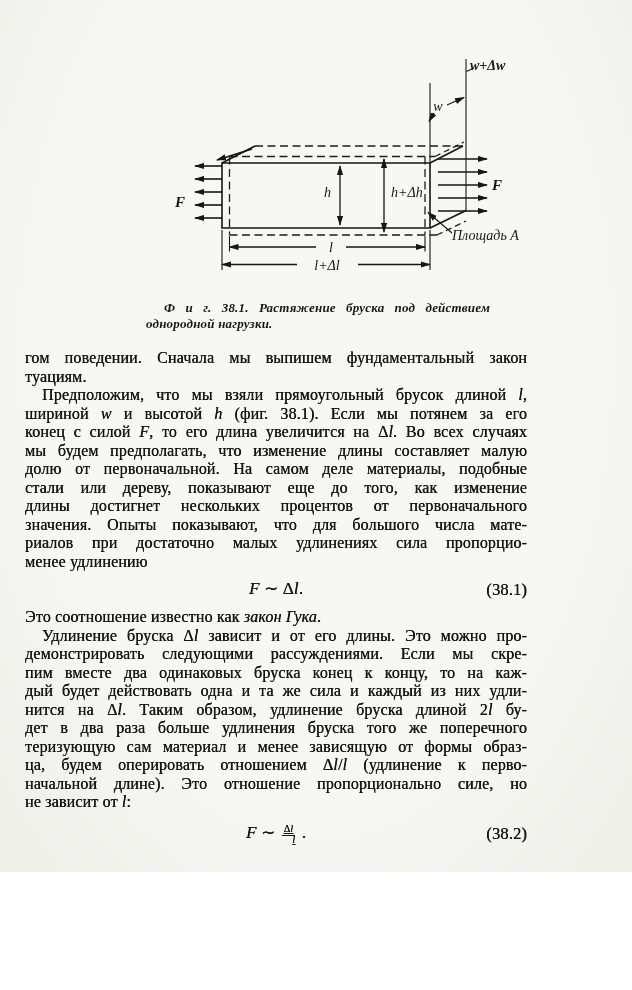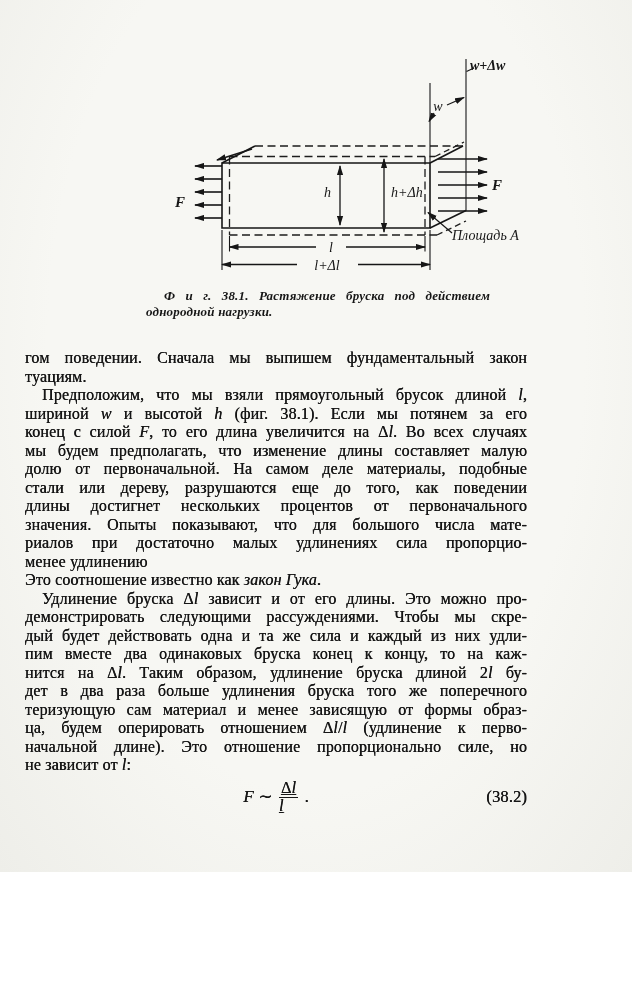--- a/index.html
+++ b/index.html
@@ -12,21 +12,21 @@
     color:#161616;
     overflow:hidden;
   }
   
   .fig{position:absolute;left:150px;top:48px;width:410px;height:240px;}
   .fig text{font-family:"Liberation Serif", serif;font-style:italic;fill:#161616;}
   .flbl{font-size:14px;}
   .flbl-big{font-size:15px;font-weight:bold;}
   
   .caption{
-    position:absolute;left:146px;top:288px;width:344px;
+    position:absolute;left:146px;top:300px;width:344px;
     font-style:italic;font-weight:bold;font-size:13px;line-height:16px;
     letter-spacing:.2px;
   }
   .cap1{text-indent:18px;text-align:justify;text-align-last:justify;}
   
   .textcol{
     position:absolute;left:25px;top:349px;width:502px;
     font-size:16px;line-height:18.5px;
     text-shadow:.3px 0 0 currentColor;
     letter-spacing:.15px;
@@ -34,21 +34,21 @@
   .ln{text-align:justify;text-align-last:justify;}
   .ln.pl{text-align:center;text-align-last:left;}
   .ln.ind{text-indent:17px;}
   .eqrow{
     position:relative;height:37px;display:flex;align-items:center;justify-content:center;
     font-size:17px;
   }
   .eqrow.frac{height:44px;}
   .eqnum{position:absolute;right:0;top:50%;transform:translateY(-50%);font-size:16.5px;}
   .eqbody{white-space:nowrap;}
-  .fr{display:inline-block;vertical-align:-0.55em;text-align:left;font-size:16px;line-height:1.1;margin:0 2px;text-decoration:underline;}
+  .fr{display:inline-block;vertical-align:-0.55em;text-align:right;font-size:10px;line-height:1.1;margin:0 2px;text-decoration:underline;}
   .fr .nu{border-bottom:1.3px solid #161616;padding:0 2px 1px 2px;}
   .fr .de{padding-top:1px;}
   
   .pgnum{position:absolute;left:502px;top:877px;font-size:15px;font-weight:bold;letter-spacing:1.5px;}
   .scanline{position:absolute;left:0;top:977px;width:632px;height:1.5px;background:#a9a9a4;opacity:.7;}
   .scanmark{position:absolute;left:298px;top:982px;width:6px;height:5px;border-bottom:2px solid #555;transform:skewX(-30deg);opacity:.8;}
   i{font-style:italic;}
 </style>
 </head>
 <body>
@@ -134,30 +134,34 @@
   </div>
 
   <div class="textcol">
       <div class="ln">гом поведении. Сначала мы выпишем фундаментальный закон</div>
       <div class="ln pl">туациям.</div>
       <div class="ln ind">Предположим, что мы взяли прямоугольный брусок длиной <i>l</i>,</div>
       <div class="ln">шириной <i>w</i> и высотой <i>h</i> (фиг. 38.1). Если мы потянем за его</div>
       <div class="ln">конец с силой <i>F</i>, то его длина увеличится на Δ<i>l</i>. Во всех случаях</div>
       <div class="ln">мы будем предполагать, что изменение длины составляет малую</div>
       <div class="ln">долю от первоначальной. На самом деле материалы, подобные</div>
-      <div class="ln">стали или дереву, разрушаются еще до того, как поведении</div>
+      <div class="ln">стали или дереву, показывают еще до того, как изменение</div>
       <div class="ln">длины достигнет нескольких процентов от первоначального</div>
       <div class="ln">значения. Опыты показывают, что для большого числа мате-</div>
       <div class="ln">риалов при достаточно малых удлинениях сила пропорцио-</div>
       <div class="ln pl">менее удлинению</div>
+      <div class="eqrow">
+        <span class="eqbody"><i>F</i> ∼ Δ<i>l</i>.</span>
+        <span class="eqnum">(38.1)</span>
+      </div>
       <div class="ln pl">Это соотношение известно как <i>закон Гука</i>.</div>
       <div class="ln ind">Удлинение бруска Δ<i>l</i> зависит и от его длины. Это можно про-</div>
-      <div class="ln">демонстрировать следующими рассуждениями. Чтобы мы скре-</div>
+      <div class="ln">демонстрировать следующими рассуждениями. Если мы скре-</div>
+      <div class="ln">пим вместе два одинаковых бруска конец к концу, то на каж-</div>
       <div class="ln">дый будет действовать одна и та же сила и каждый из них удли-</div>
-      <div class="ln">пим вместе два одинаковых бруска конец к концу, то на каж-</div>
       <div class="ln">нится на Δ<i>l</i>. Таким образом, удлинение бруска длиной 2<i>l</i> бу-</div>
       <div class="ln">дет в два раза больше удлинения бруска того же поперечного</div>
       <div class="ln">теризующую сам материал и менее зависящую от формы образ-</div>
       <div class="ln">ца, будем оперировать отношением Δ<i>l</i>/<i>l</i> (удлинение к перво-</div>
       <div class="ln">начальной длине). Это отношение пропорционально силе, но</div>
       <div class="ln pl">не зависит от <i>l</i>:</div>
       <div class="eqrow frac">
         <span class="eqbody"><i>F</i> ∼ <span class="fr"><span class="nu">Δ<i>l</i></span><br><span class="de"><i>l</i></span></span> .</span>
         <span class="eqnum">(38.2)</span>
       </div>

